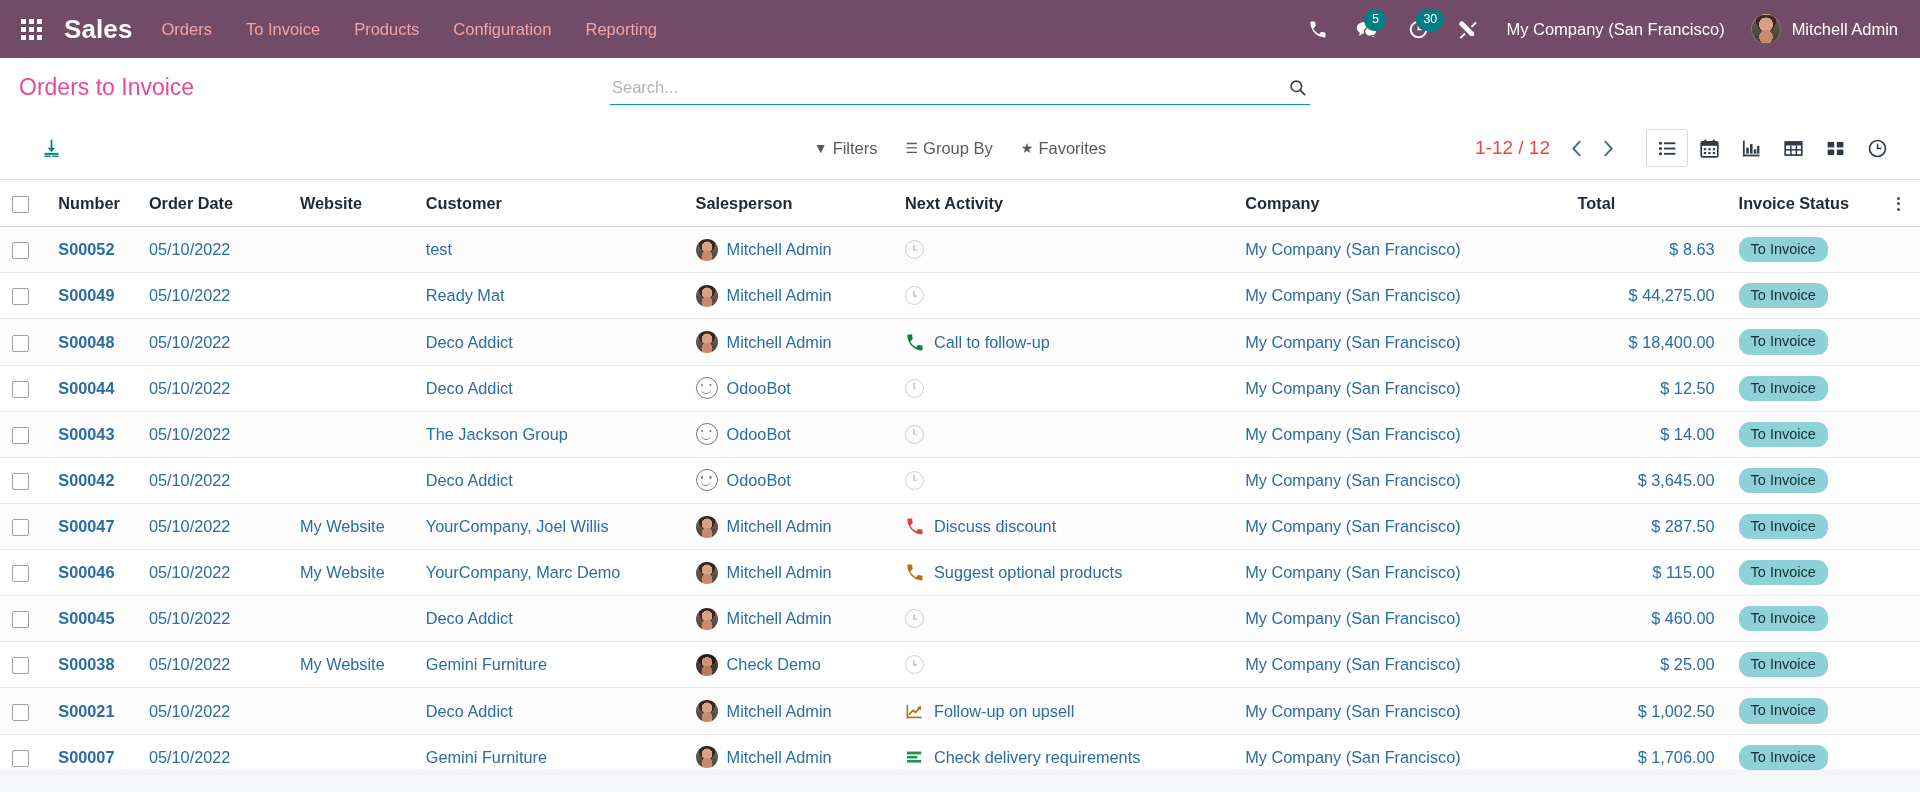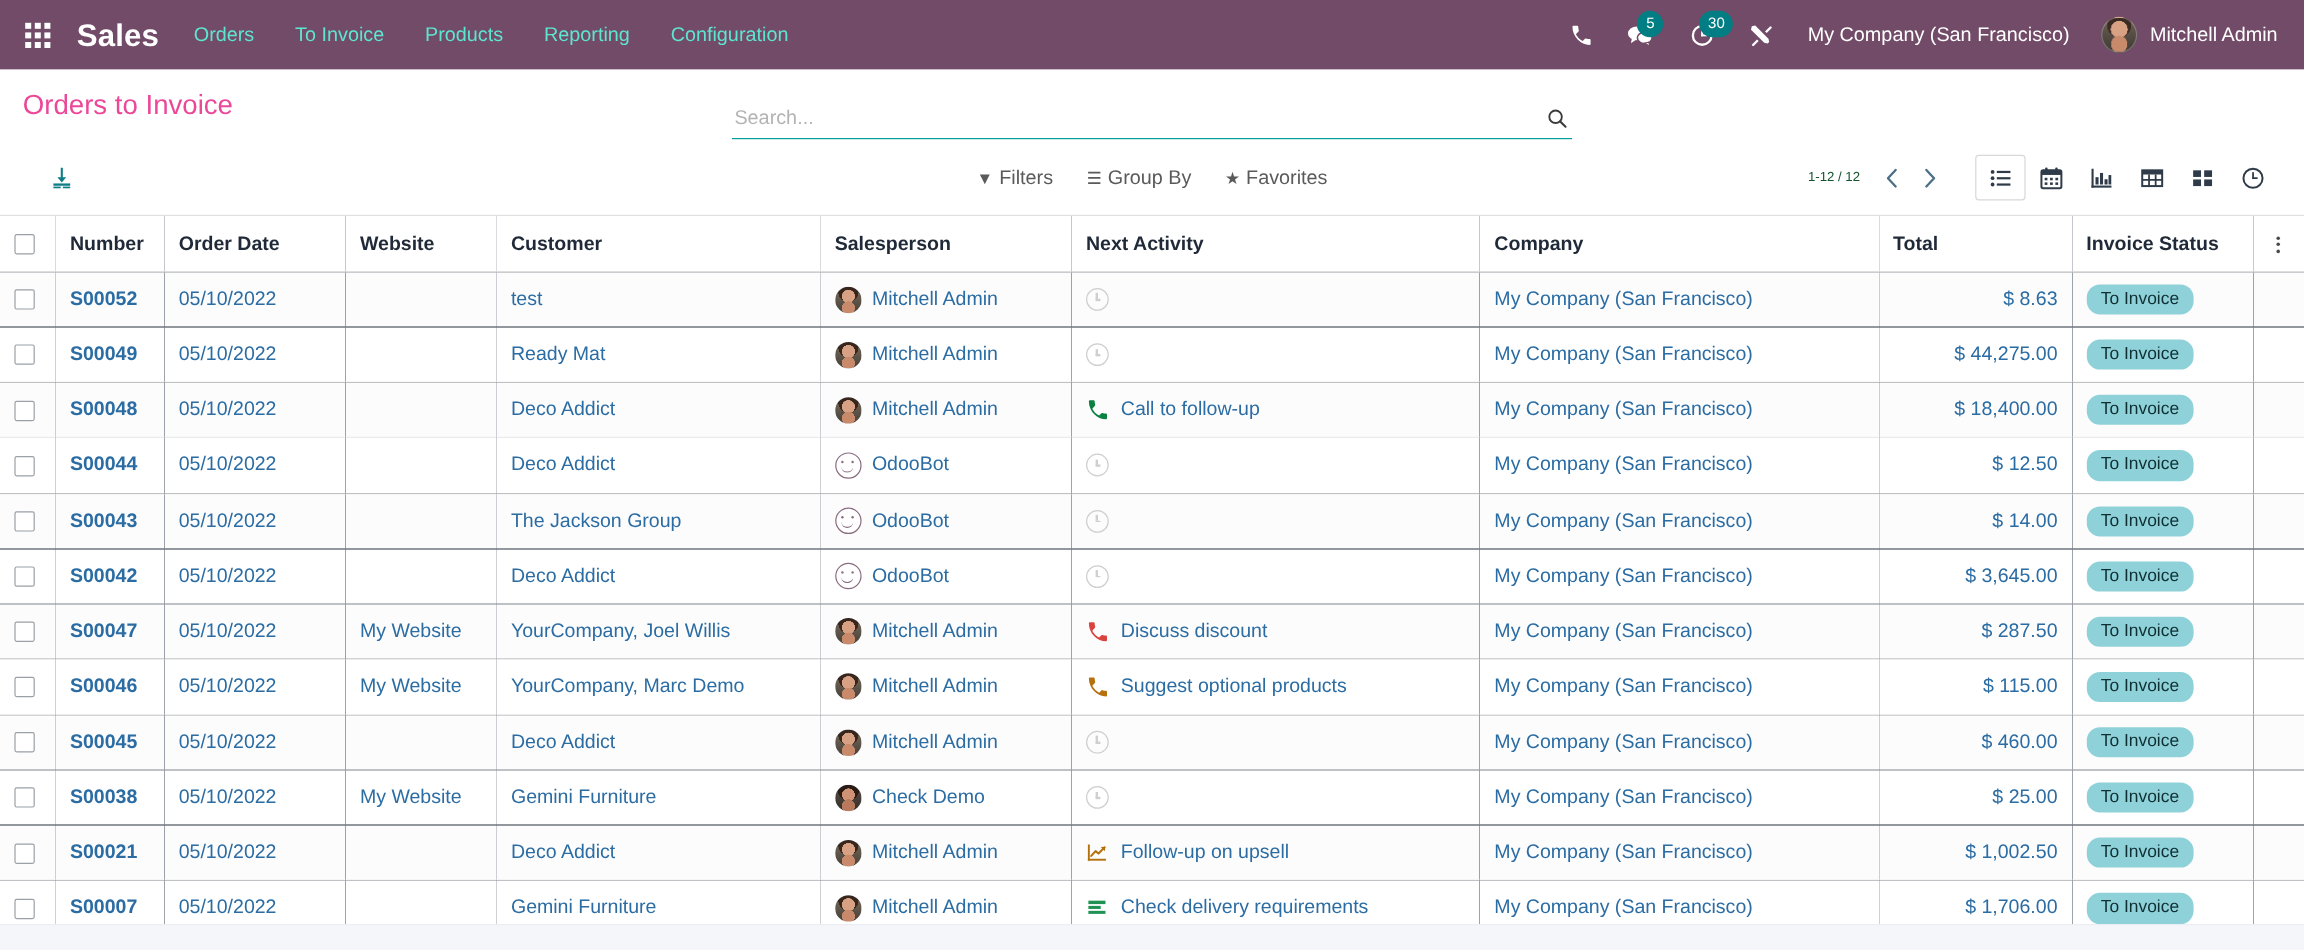--- a/index.html
+++ b/index.html
@@ -40,21 +40,21 @@
     font-size: 26px;
     font-weight: 700;
     letter-spacing: .1px;
     margin: 0 12px 0 10px;
     color: #fff;
     cursor: pointer;
     white-space: nowrap;
   }
   .navmenu { display: flex; align-items: center; height: 100%; }
   .navmenu > a {
-    color: #5eead4;
+    color: #fca5a5;
     text-decoration: none;
     font-size: 16.5px;
     padding: 0 17px;
     line-height: 58px;
     white-space: nowrap;
     opacity: .97;
   }
 
   .nav-right {
     margin-left: auto;
@@ -133,21 +133,21 @@
     line-height: 30px;
     white-space: nowrap;
   }
   .cp-search-wrap {
     margin-left: auto;
     margin-right: auto;
     width: 700px;
     position: absolute;
     left: 50%;
     transform: translateX(-50%);
-    top: 29px;
+    top: 18px;
   }
   .searchview {
     display: flex;
     align-items: center;
     border-bottom: 1px solid #00A09D;
     padding: 0 2px 6px 2px;
   }
   .searchview input {
     flex: 1 1 auto;
     border: 0;
@@ -199,22 +199,22 @@
   }
   .filter-btn .ficon { font-size: 14px; line-height: 1; }
 
   .cp-pager {
     margin-left: auto;
     display: flex;
     align-items: center;
     gap: 0px;
   }
   .pager-value {
-    font-size: 11px;
-    color: #14532d;
+    font-size: 19px;
+    color: #ef4444;
     white-space: nowrap;
     padding-right: 10px;
   }
   .pager-arrow {
     width: 32px; height: 32px;
     display: flex; align-items: center; justify-content: center;
     color: #4b6f86;
     cursor: pointer;
     font-size: 19px;
   }
@@ -418,22 +418,22 @@
         <i></i>
         <i></i>
         <i></i>
     </div>
   </div>
   <div class="brand">Sales</div>
   <nav class="navmenu">
     <a href="#">Orders</a>
     <a href="#">To Invoice</a>
     <a href="#">Products</a>
+    <a href="#">Configuration</a>
     <a href="#">Reporting</a>
-    <a href="#">Configuration</a>
   </nav>
 
   <div class="nav-right">
     <div class="nav-icon">
       <svg width="19" height="19" viewBox="0 0 24 24">
         <path fill="#ffffff" d="M6.6 10.8c1.6 3.1 4.1 5.6 7.2 7.2l2.4-2.4c.3-.3.7-.4 1.1-.3 1.2.4 2.5.6 3.8.6.6 0 1 .4 1 1V21c0 .6-.4 1-1 1C11.6 22 3 13.4 3 2.9c0-.6.4-1 1-1h4.1c.6 0 1 .4 1 1 0 1.3.2 2.6.6 3.8.1.4 0 .8-.3 1.1l-2.8 3z"></path>
       </svg>
     </div>
 
     <div class="nav-icon wide">

